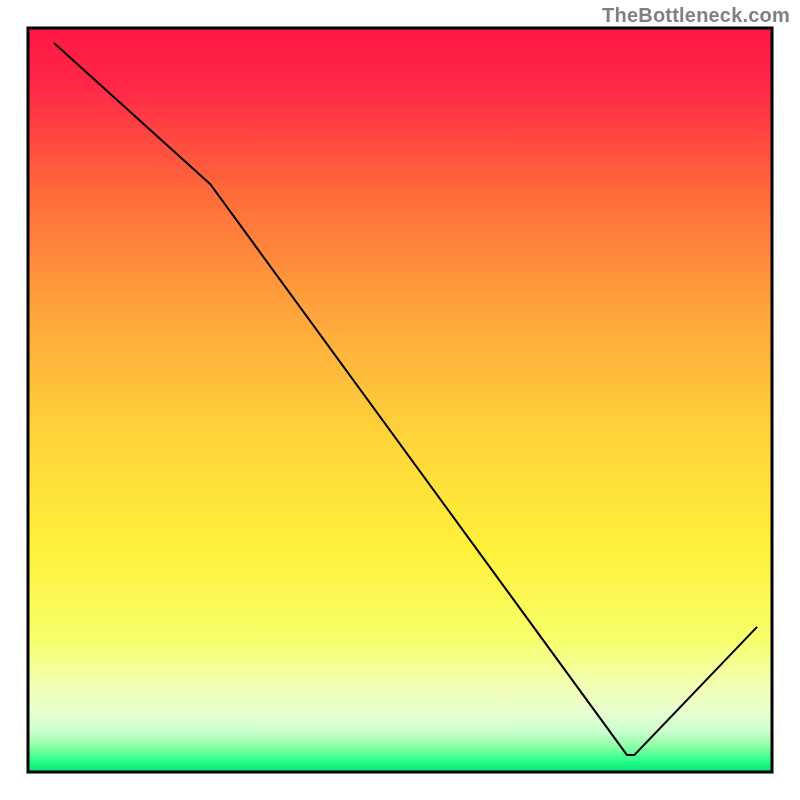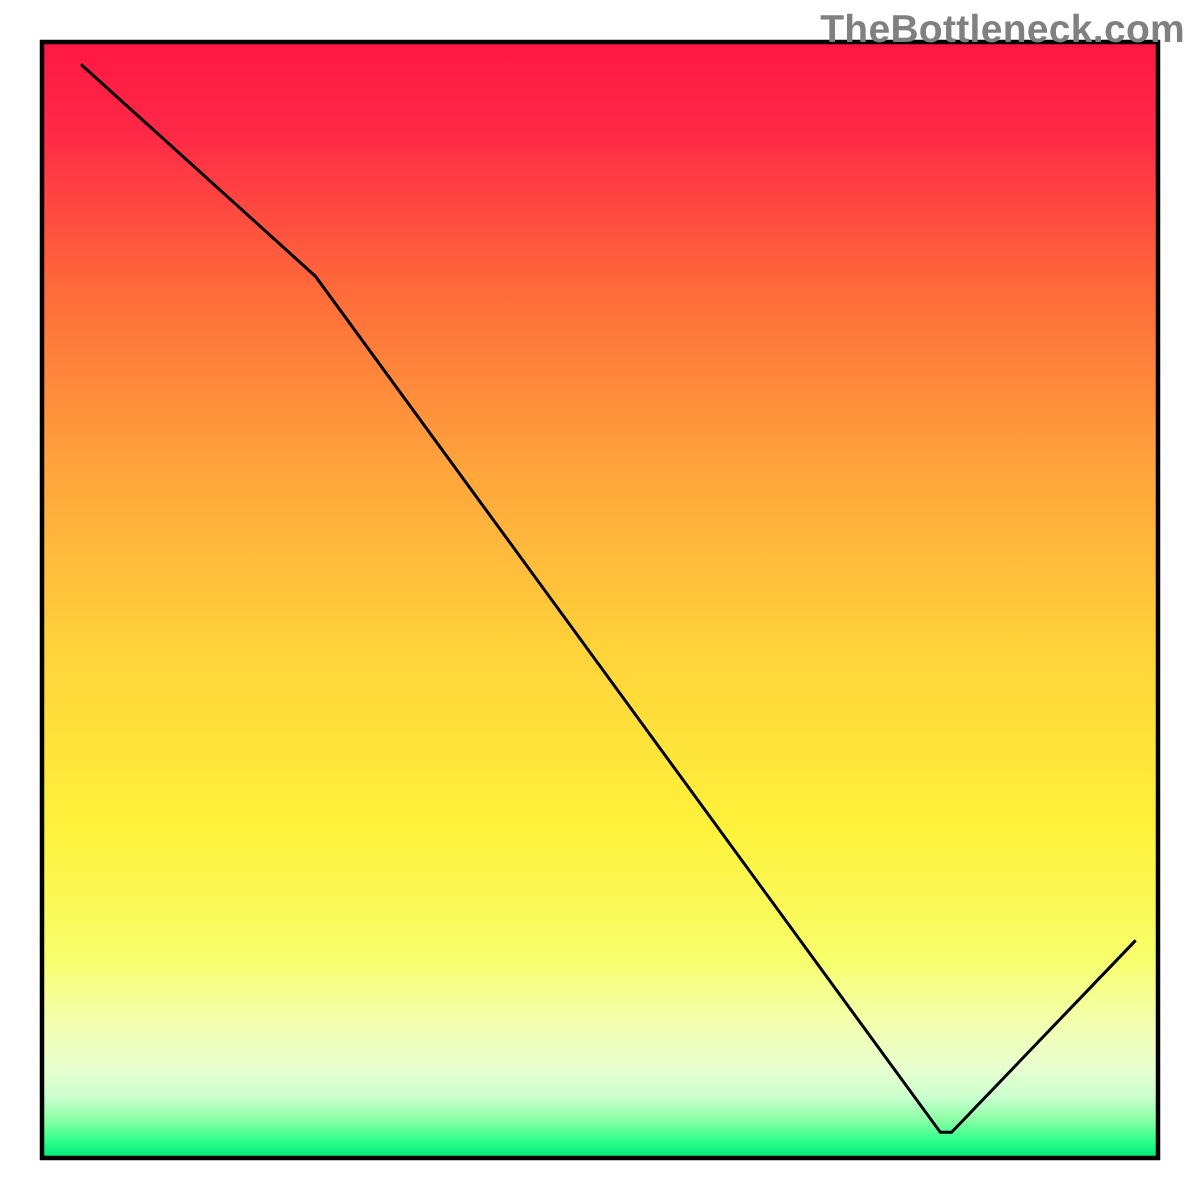--- a/index.html
+++ b/index.html
@@ -12,21 +12,21 @@
   }
   .chart-wrap {
     position: relative;
     width: 800px;
     height: 800px;
   }
   .watermark {
     position: absolute;
     top: 4px;
     right: 10px;
-    font-size: 26px;
+    font-size: 20px;
     font-weight: 600;
     color: #808080;
     letter-spacing: 0.2px;
   }
   svg {
     display: block;
   }
 </style>
 </head>
 <body>

